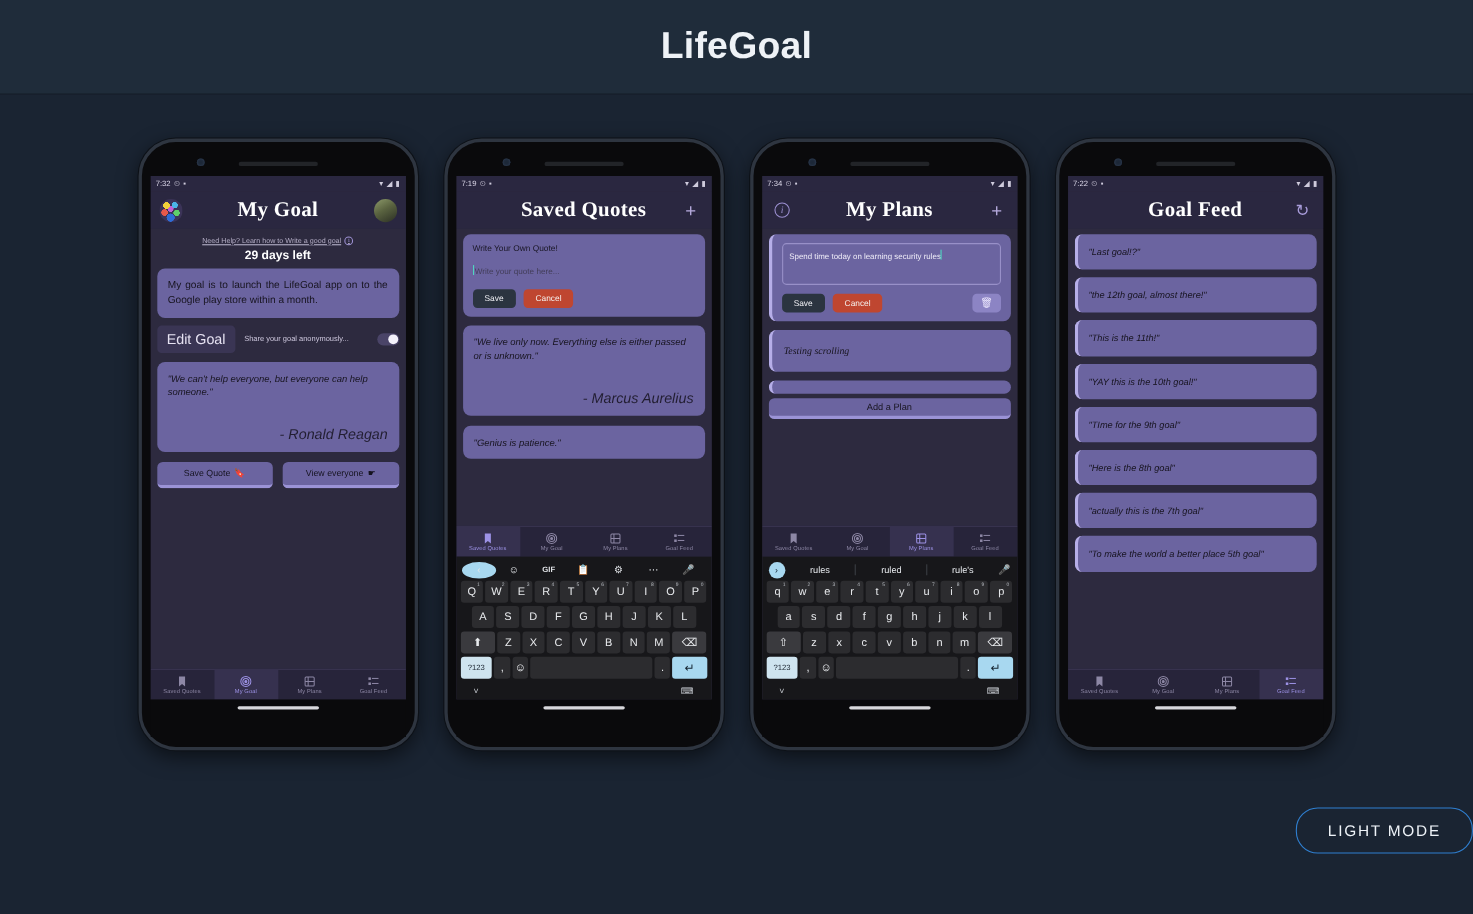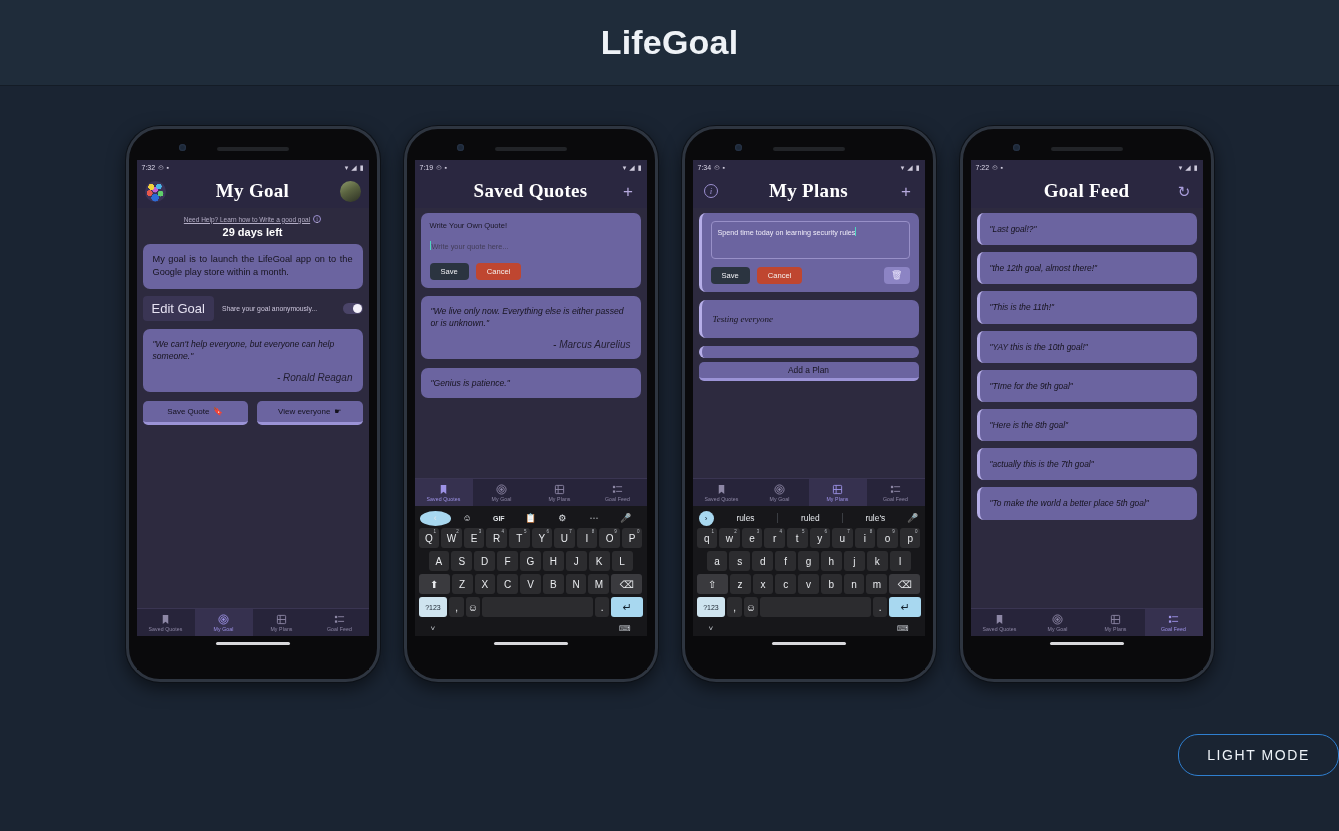--- a/index.html
+++ b/index.html
@@ -172,22 +172,22 @@
     width: 9px; height: 9px; border-radius: 50%; background: #f3f1fa;
   }
 
   .quote-card {
     background: #6b64a0; border-radius: 7px; padding: 9px 10px; margin-bottom: 9px;
   }
   .quote-text {
     font-style: italic; font-size: 8.6px; line-height: 1.45; color: #17141f;
   }
   .quote-author {
-    font-style: italic; font-size: 10px; color: #221e31;
-    text-align: right; margin-top: 9px;
+    font-style: italic; font-size: 13px; color: #221e31;
+    text-align: right; margin-top: 24px;
   }
   .btn-row { display: flex; gap: 9px; }
   .btn-lav {
     flex: 1 1 0; background: #6b64a0;
     border-radius: 5px; border-bottom: 3px solid #9b93d6;
     padding: 6px 4px; font-size: 8px; color: #15131f;
     display: flex; align-items: center; justify-content: center; gap: 4px;
   }
 
   
@@ -592,21 +592,21 @@
           <div class="plan-input">
             <span>Spend time today on learning security rules</span><span class="caret"></span>
           </div>
           <div class="mini-row">
             <div class="btn-save">Save</div>
             <div class="btn-cancel">Cancel</div>
             <div class="btn-trash">🗑</div>
           </div>
         </div>
         <div class="plan-card">
-          <div class="plan-text">Testing everyone</div>
+          <div class="plan-text">Testing scrolling</div>
         </div>
         <div class="plan-stub"></div>
         <div class="add-plan">Add a Plan</div>
       </div>
       <div class="botnav">
         <div class="navitem">
           <span class="navicon">
               <svg width="11" height="11" viewBox="0 0 24 24">
                 <path d="M6 2h12v20l-6-5-6 5z" fill="currentColor"></path>
               </svg>

